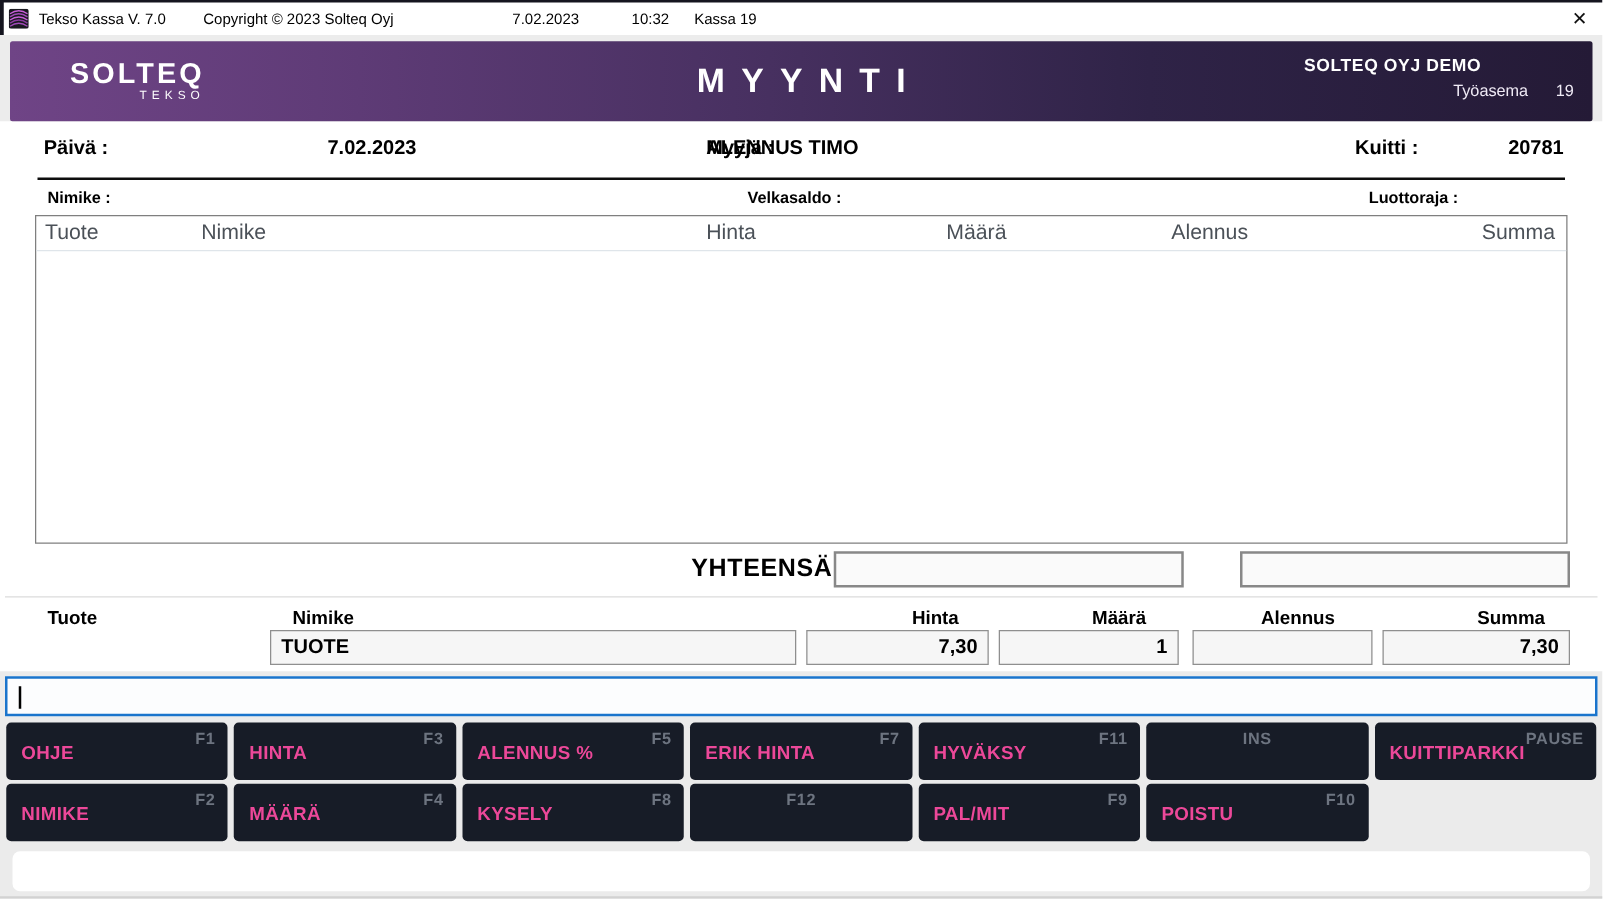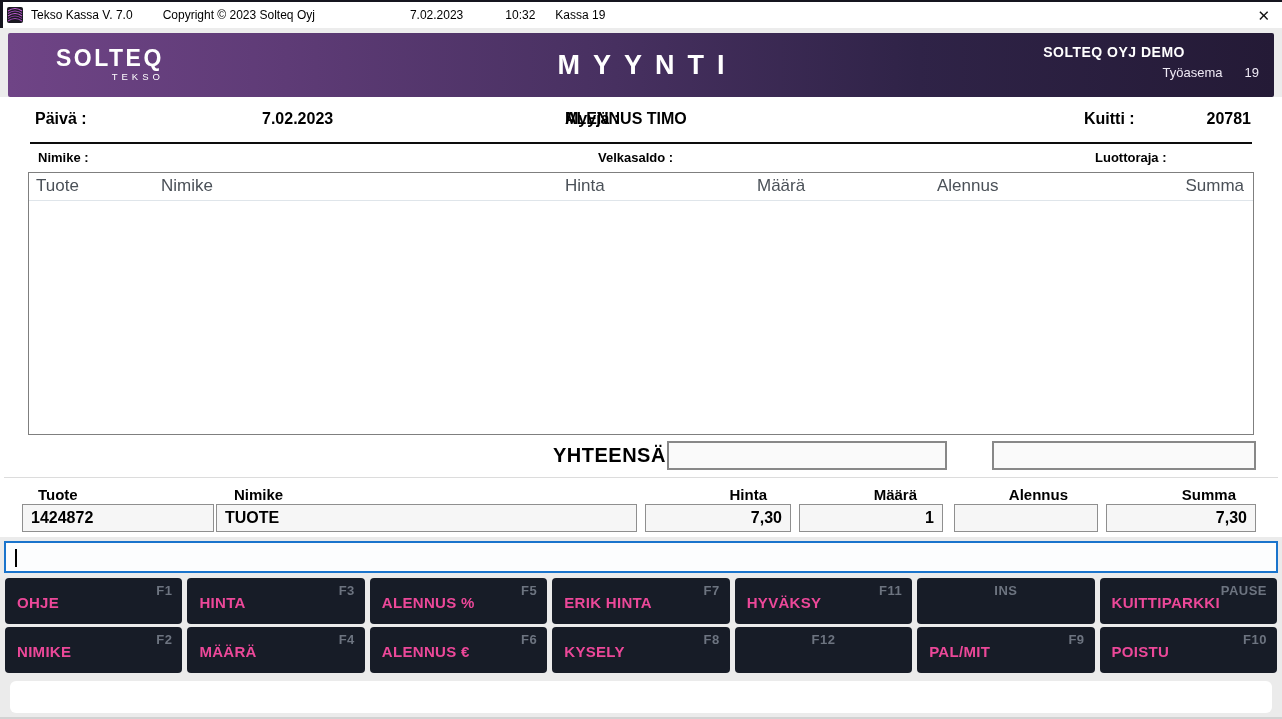--- a/index.html
+++ b/index.html
@@ -181,21 +181,20 @@
 
   <div class="entry-labels">
     <span class="el-tuote">Tuote</span>
     <span class="el-nimike">Nimike</span>
     <span class="el-hinta">Hinta</span>
     <span class="el-maara">Määrä</span>
     <span class="el-alennus">Alennus</span>
     <span class="el-summa">Summa</span>
   </div>
 
-  <div class="entry-field ei-tuote">1424872</div>
   <div class="entry-field ei-nimike">TUOTE</div>
   <div class="entry-field ei-hinta">7,30</div>
   <div class="entry-field ei-maara">1</div>
   <div class="entry-field ei-alennus"></div>
   <div class="entry-field ei-summa">7,30</div>
 
   <div class="lower-bg"></div>
 
   <div class="command">
     <span></span>
@@ -233,24 +232,20 @@
     </button>
     <button class="fkey">
       <span class="fkey-label">NIMIKE</span>
       <span class="fkey-key">F2</span>
     </button>
     <button class="fkey">
       <span class="fkey-label">MÄÄRÄ</span>
       <span class="fkey-key">F4</span>
     </button>
     <button class="fkey">
-      <span class="fkey-label">ALENNUS €</span>
-      <span class="fkey-key">F6</span>
-    </button>
-    <button class="fkey">
       <span class="fkey-label">KYSELY</span>
       <span class="fkey-key">F8</span>
     </button>
     <button class="fkey blank">
       <span class="fkey-label"></span>
       <span class="fkey-key">F12</span>
     </button>
     <button class="fkey">
       <span class="fkey-label">PAL/MIT</span>
       <span class="fkey-key">F9</span>

